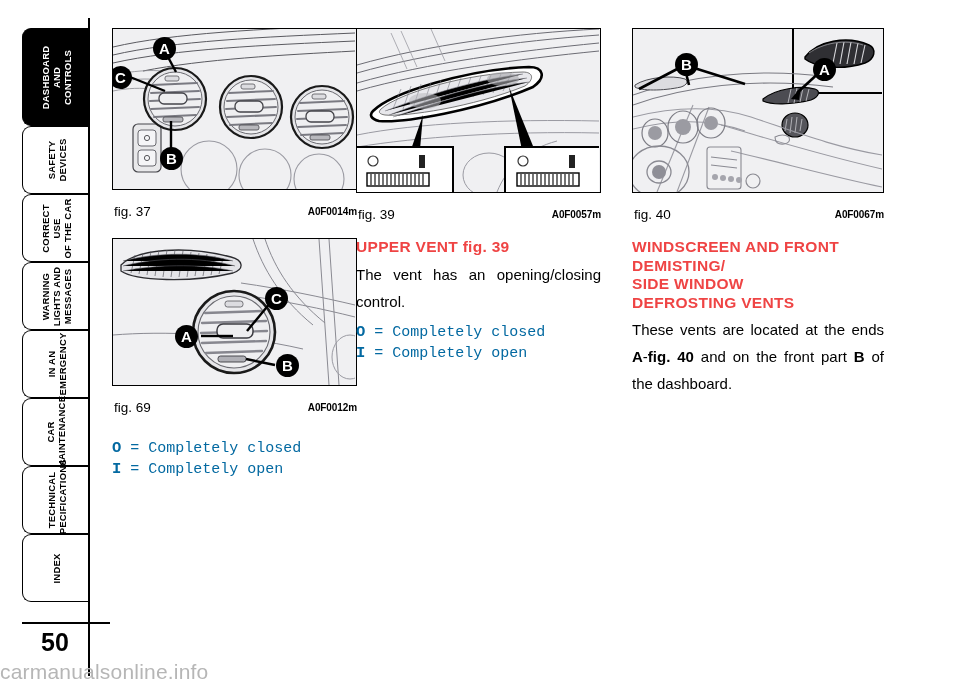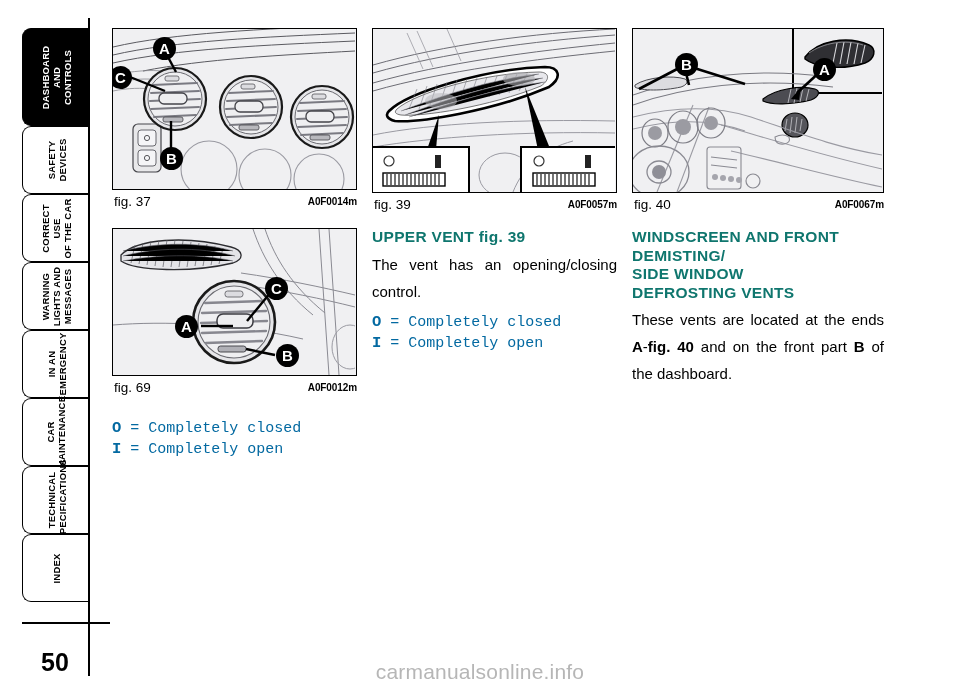--- a/index.html
+++ b/index.html
@@ -67,40 +67,39 @@
   }
   #pagenum {
     position: absolute;
     left: 22px; top: 628px;
     width: 66px;
     text-align: center;
     font-family: "Liberation Sans", sans-serif;
     font-weight: bold;
     font-size: 25px;
     color: #000;
-    margin-top: 20px;
   }
 
   
   .col { position: absolute; top: 28px; }
   #col1 { left: 112px; width: 245px; }
-  #col2 { left: 372px; width: 245px; }
+  #col2 { left: 356px; width: 245px; }
   #col3 { left: 632px; width: 252px; }
 
   
   .figbox {
     position: relative;
     border: 1.6px solid #000;
     background: #f0f0f2;
     overflow: hidden;
   }
   .figcaption-row {
     position: relative;
     height: 20px;
-    margin-top: 4px;
+    margin-top: 14px;
   }
   .figcaption {
     position: absolute; left: 2px; top: 0;
     font-family: "Liberation Sans", sans-serif;
     font-size: 13.5px;
     color: #000;
   }
   .figcode {
     position: absolute; right: 0px; top: 2px;
     font-family: "Liberation Sans", sans-serif;
@@ -110,21 +109,21 @@
     letter-spacing: -0.1px;
   }
 
   
   .heading {
     font-family: "Liberation Sans", sans-serif;
     font-weight: bold;
     font-size: 15.5px;
     line-height: 18.5px;
     letter-spacing: 0.3px;
-    color: #0f766e;
+    color: #ef4444;
     margin-bottom: 4px;
   }
   .body {
     font-family: "Liberation Sans", sans-serif;
     font-size: 15px;
     line-height: 27px;
     color: #000;
     text-align: justify;
   }
   .body b { font-weight: bold; }
@@ -135,21 +134,21 @@
     color: #0369a1;
   }
   .legend-line b { font-weight: bold; font-size: 15.5px; }
   .gap-sm { height: 7px; }
   .gap-md { height: 11px; }
 
   
   #watermark {
     position: absolute;
     left: 0; right: 0; bottom: 8px;
-    text-align: center;
+    text-align: left;
     font-family: "Liberation Sans", sans-serif;
     font-size: 21px;
     color: #b6b6b6;
     letter-spacing: 0.2px;
   }
 
   
   .callout {
     position: absolute;
     width: 23px; height: 23px;

